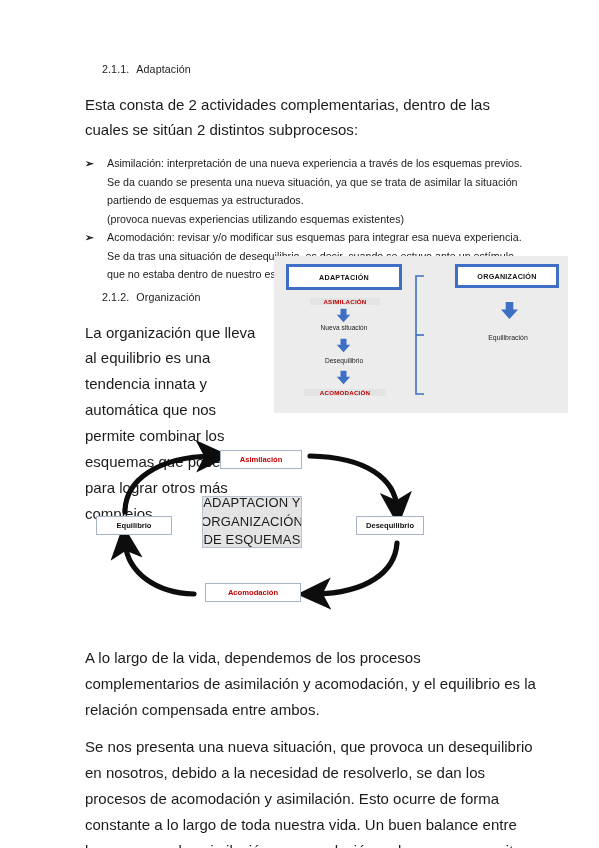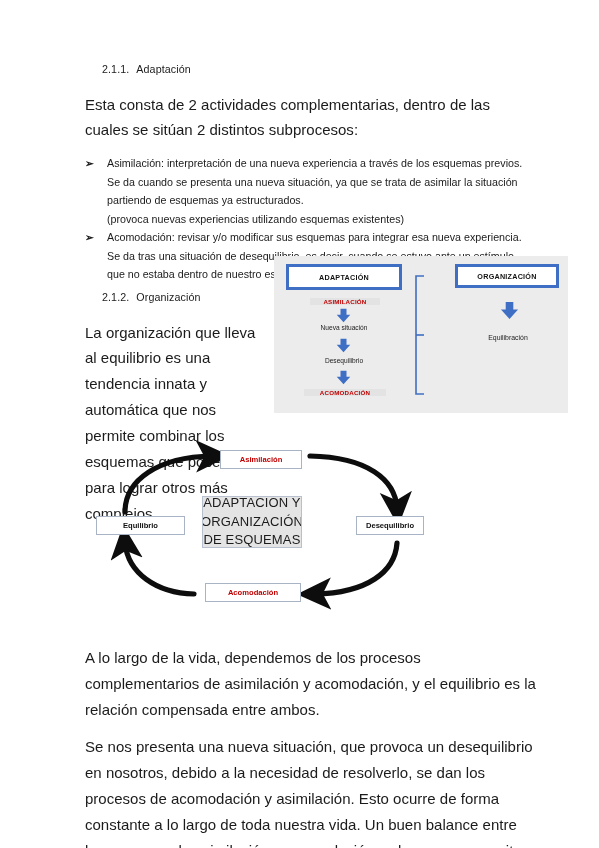--- a/index.html
+++ b/index.html
@@ -164,21 +164,21 @@
     font-size: 7.6px;
     font-weight: bold;
     white-space: nowrap;
   }
   .fig2 .cbox.red { color: #c00000; }
   .fig2 .cbox.blk { color: #111111; }
 
   .fig2 .b-asim  { left: 136px; top: 10px;  width: 82px;  height: 19px; }
   .fig2 .b-dese  { left: 272px; top: 76px;  width: 68px;  height: 19px; }
   .fig2 .b-acom  { left: 121px; top: 143px; width: 96px;  height: 19px; }
-  .fig2 .b-equil { left: 12px;  top: 76px;  width: 89px;  height: 19px; }
+  .fig2 .b-equil { left: 12px;  top: 76px;  width: 76px;  height: 19px; }
 
   .fig2 .center-box {
     position: absolute;
     left: 118px;
     top: 56px;
     width: 100px;
     height: 52px;
     background: #e4e4e4;
     border: 1px solid #b8c0cf;
     box-sizing: border-box;

